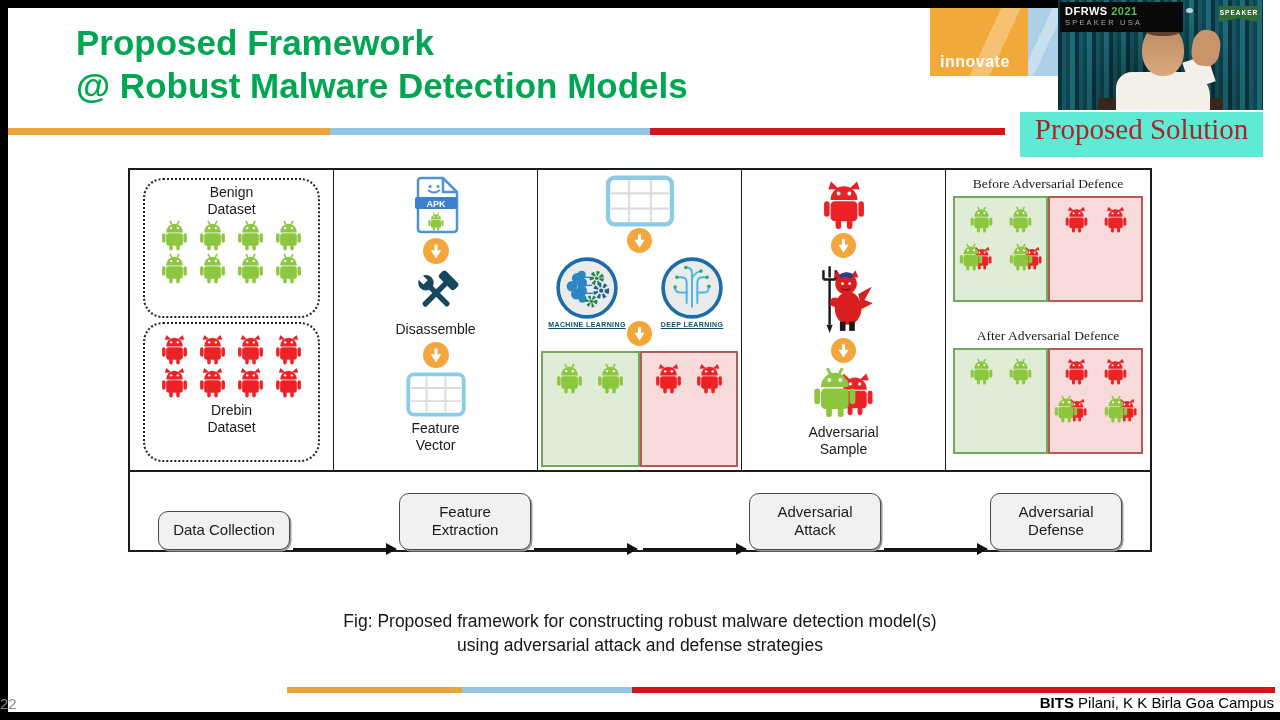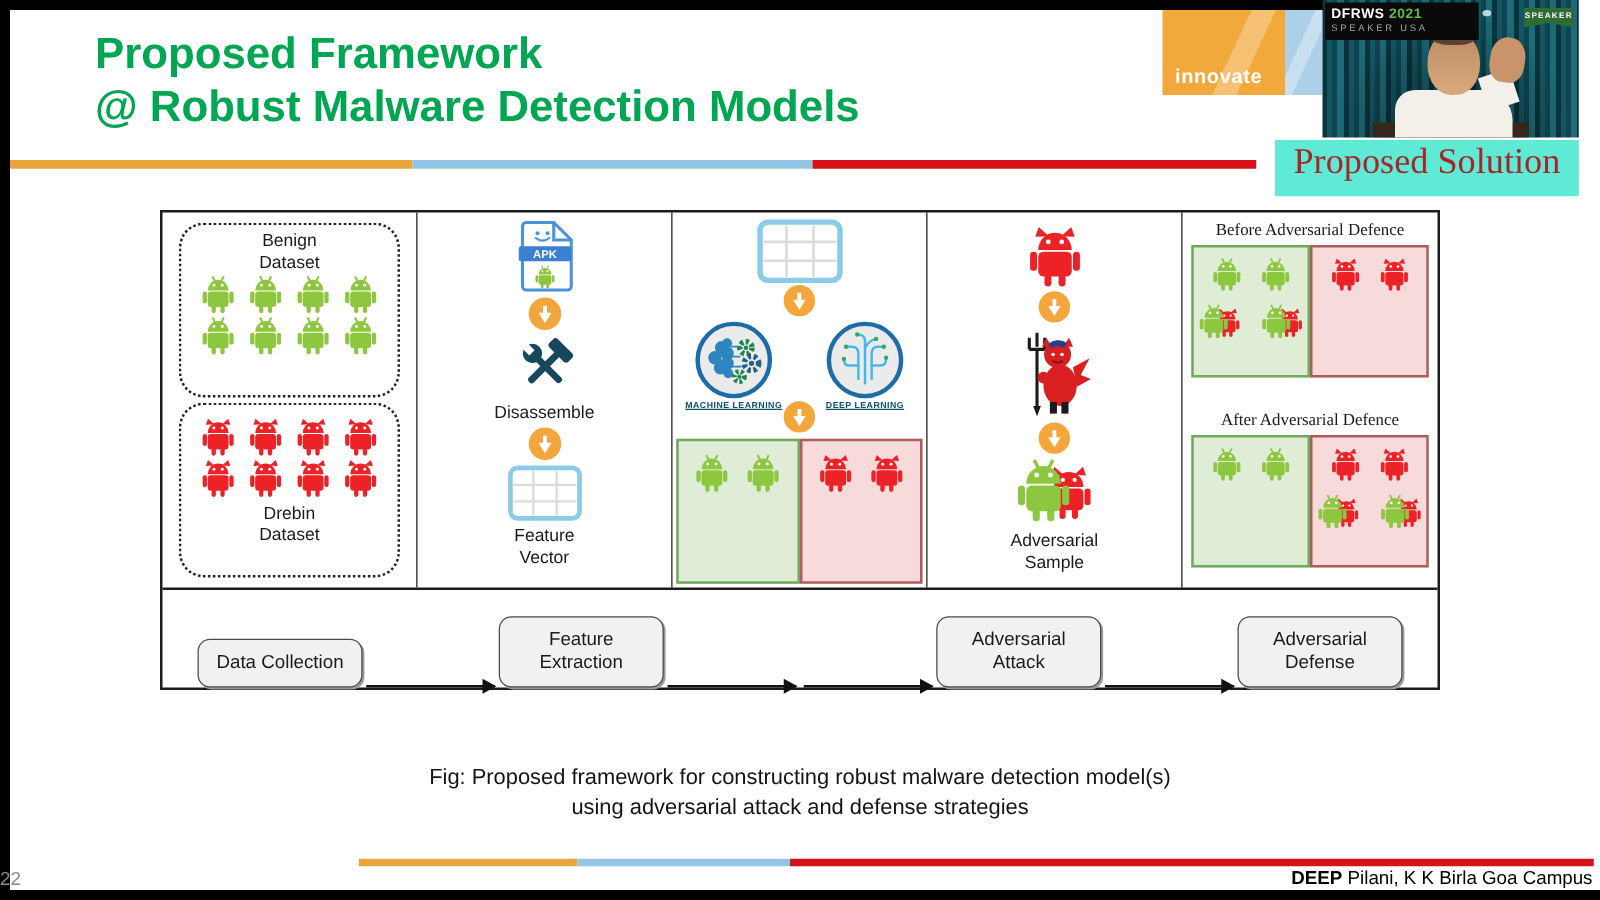--- a/index.html
+++ b/index.html
@@ -532,14 +532,14 @@
   </div>
 </div>
 
 <div class="fig-caption">
   <div>Fig: Proposed framework for constructing robust malware detection model(s)</div>
   <div>using adversarial attack and defense strategies</div>
 </div>
 
 <div class="page-number">22</div>
 <div class="footer-org">
-  <span class="b">DEEP</span><span> Pilani, K K Birla Goa Campus</span>
+  <span class="b">BITS</span><span> Pilani, K K Birla Goa Campus</span>
 </div>
 
 </body></html>

